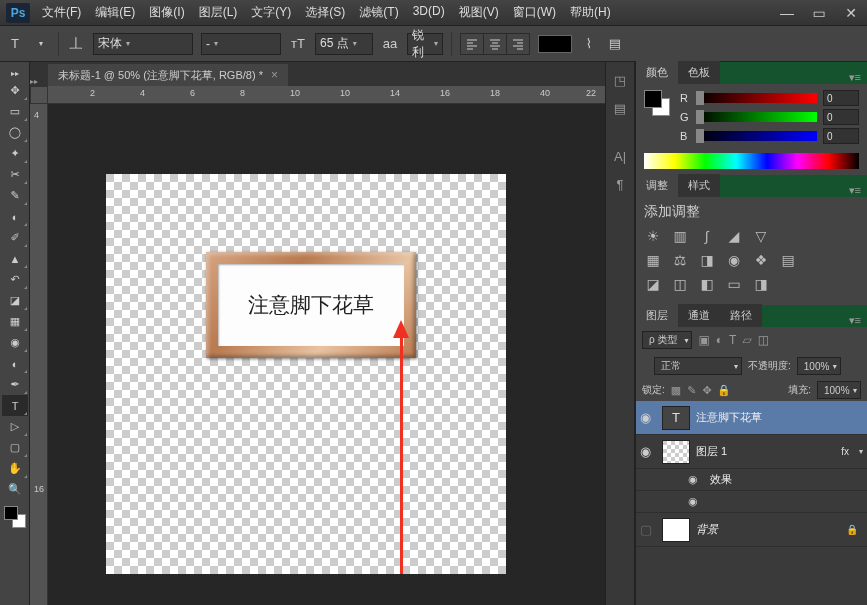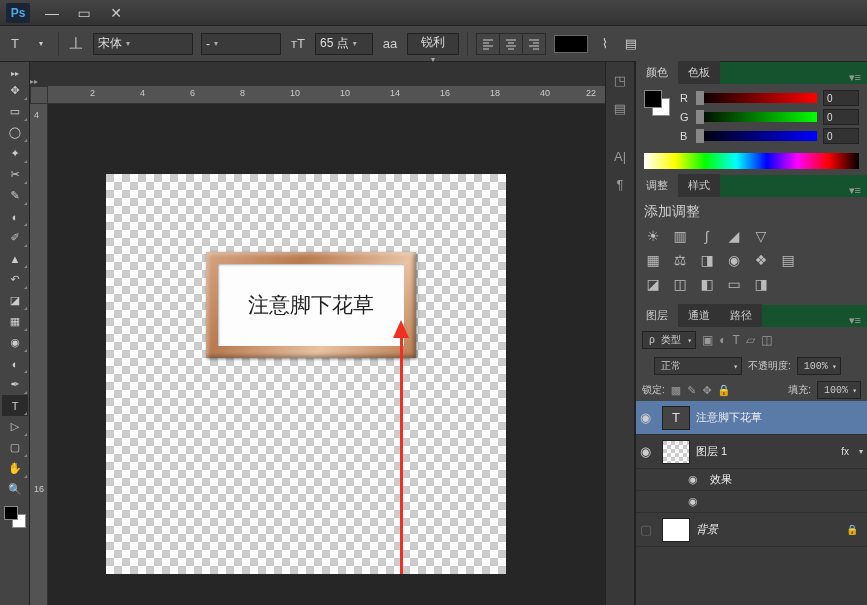--- a/index.html
+++ b/index.html
@@ -65,21 +65,21 @@
 .slider-g { background:linear-gradient(to right,#000,#0f0);}
 .slider-b { background:linear-gradient(to right,#000,#00f);}
 .slider .thumb { position:absolute; left:0; top:-2px; width:8px; height:14px; background:#888;}
 .num-field { width:36px; height:16px; background:#333; border:1px solid #222; color:#ddd; font-size:10px; padding:0 3px; display:flex; align-items:center;}
 .spectrum { height:16px; margin:6px 0 0; background:linear-gradient(to right,#fff,#ff0,#0f0,#0ff,#00f,#f0f,#f00,#000);}
 .adj-panel { padding:6px 8px;}
 .adj-icons { display:flex; flex-wrap:wrap; gap:9px; margin:6px 0; color:#bbb;}
 .adj-icons span { width:18px; height:18px; display:flex; align-items:center; justify-content:center; font-size:14px;}
 .layers-panel { flex:1; display:flex; flex-direction:column;}
 .layer-opts { padding:4px 6px; display:flex; align-items:center; gap:6px; flex-wrap:wrap;}
-.lo-drop { background:#3a3a3a; border:1px solid #222; height:18px; padding:0 14px 0 6px; font-size:10px; display:flex; align-items:center; position:relative;font-family:Liberation Mono, monospace;}
+.lo-drop { background:#3a3a3a; border:1px solid #222; height:18px; padding:0 14px 0 6px; font-size:10px; display:flex; align-items:center; position:relative;}
 .lo-drop::after{content:"▾"; position:absolute; right:3px; font-size:8px;}
 .lo-icons { display:flex; gap:6px; color:#999;}
 .lo-icons span { font-size:12px;}
 .lock-row { padding:2px 6px; display:flex; align-items:center; gap:6px; font-size:10px; color:#ccc;}
 .lock-row .licon { font-size:11px; color:#999;}
 .layer-list { flex:1; background:#3a3a3a; overflow:auto;}
 .layer { display:flex; align-items:center; height:34px; border-bottom:1px solid #2e2e2e; padding:0 4px; gap:6px;}
 .layer.sel { background:#5a7aa8;}
 .layer .eye { width:16px; font-size:13px; color:#ccc;}
 .layer .thumb { width:28px; height:24px; background:#fff; border:1px solid #222; display:flex; align-items:center; justify-content:center; font-size:13px; color:#555;}
@@ -90,20 +90,33 @@
 .layer.sub { height:22px; padding-left:52px; font-size:10px;}
 .layer.sub .eye { font-size:11px;}
 .layer.bg .name { font-style:italic;}
 .layer .lockico { font-size:10px; color:#ccc; padding-right:4px;}
 </style>
 </head>
 <body>
 
 <div class="titlebar">
   <div class="ps-logo">Ps</div>
+  <div class="menubar">
+    <span>文件(F)</span>
+    <span>编辑(E)</span>
+    <span>图像(I)</span>
+    <span>图层(L)</span>
+    <span>文字(Y)</span>
+    <span>选择(S)</span>
+    <span>滤镜(T)</span>
+    <span>3D(D)</span>
+    <span>视图(V)</span>
+    <span>窗口(W)</span>
+    <span>帮助(H)</span>
+  </div>
   <div class="winctl">
     <div>—</div>
     <div>▭</div>
     <div>✕</div>
   </div>
 </div>
 
 <div class="optbar">
   <div class="opt-ico">T</div>
   <div class="opt-ico" style="font-size:8px;">▾</div>
@@ -116,21 +129,21 @@
   <div class="dropdown" style="width:80px;">
     <span>-</span>
       <span class="arr">▾</span>
   </div>
   <div class="opt-ico">тT</div>
   <div class="dropdown" style="width:58px;">
     <span>65 点</span>
       <span class="arr">▾</span>
   </div>
   <div class="opt-ico">aa</div>
-  <div class="dropdown" style="width:52px;flex-direction:column;">
+  <div class="dropdown" style="width:36px;">
     <span>锐利</span>
       <span class="arr">▾</span>
   </div>
   <div class="sep"></div>
   <div class="btngrp">
     <div>
         <svg viewBox="0 0 14 14">
           <g stroke="#ccc">
             <line x1="2" y1="3" x2="12" y2="3"></line>
             <line x1="2" y1="6" x2="8" y2="6"></line>
@@ -190,20 +203,24 @@
     <div class="tool">🔍</div>
     <div class="colors">
         <div class="bg"></div>
         <div class="fg"></div>
       </div>
   </div>
 
   <div class="docarea">
     <div class="tabbar">
       <div class="tool" style="width:18px;font-size:8px;color:#999;">▸▸</div>
+      <div class="doctab">
+        <span>未标题-1 @ 50% (注意脚下花草, RGB/8) *</span>
+        <span class="x">×</span>
+      </div>
     </div>
     <div class="rulers-corner"></div>
     <div class="hruler">
       <span class="tick" style="left:42px">2</span>
       <span class="tick" style="left:92px">4</span>
       <span class="tick" style="left:142px">6</span>
       <span class="tick" style="left:192px">8</span>
       <span class="tick" style="left:242px">10</span>
       <span class="tick" style="left:292px">10</span>
       <span class="tick" style="left:342px">14</span>

